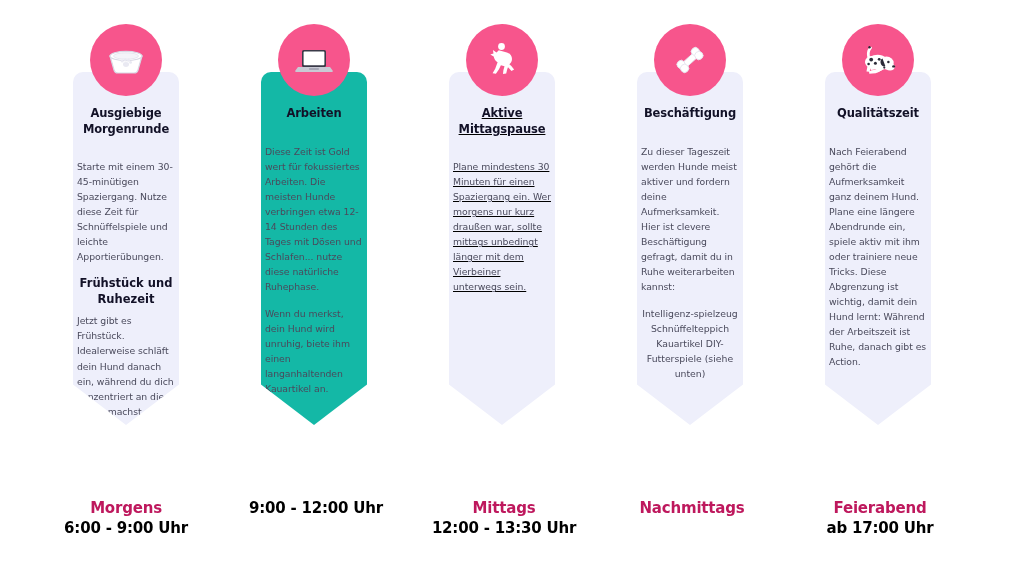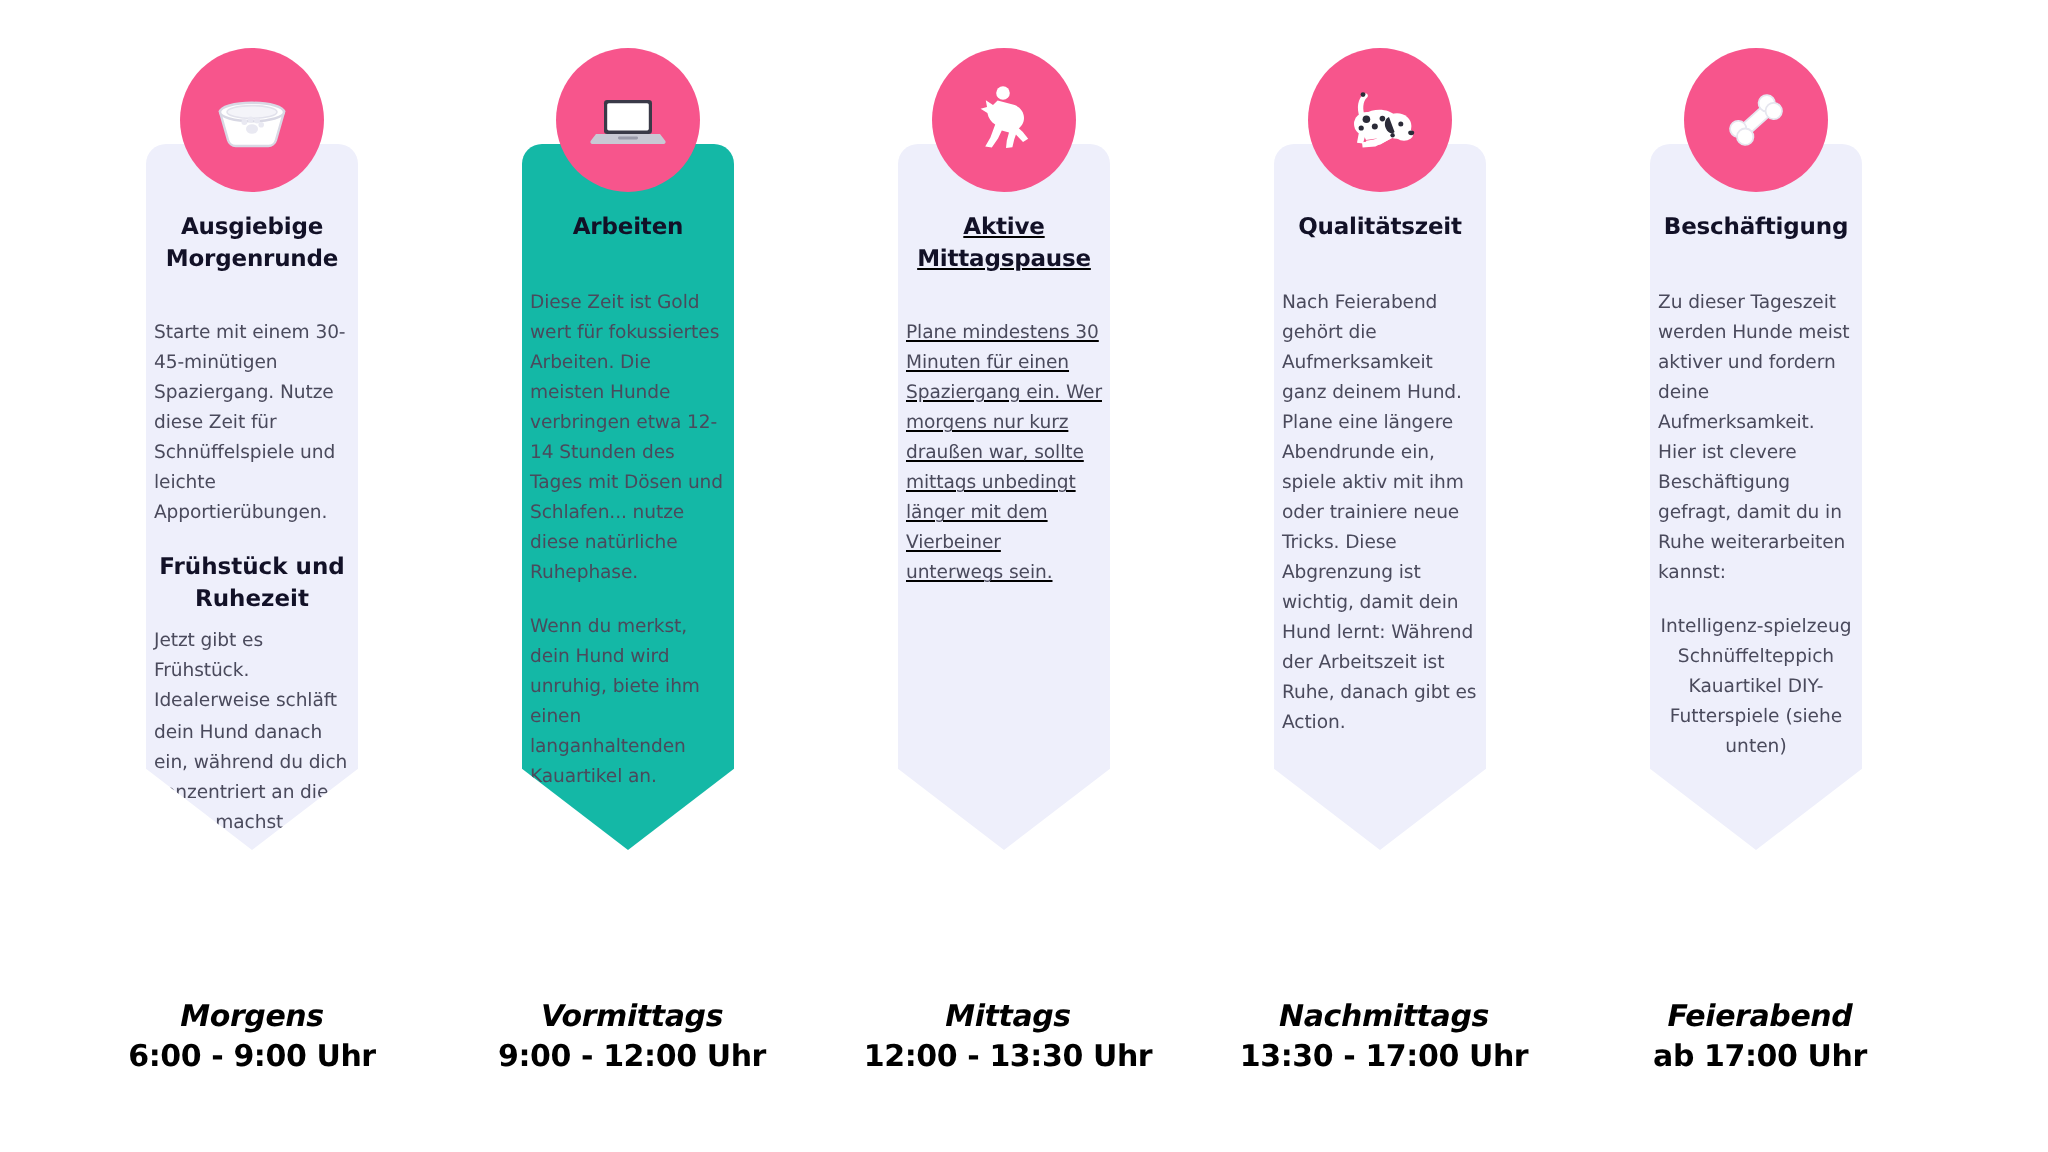--- a/index.html
+++ b/index.html
@@ -109,24 +109,23 @@
     text-align:center;
   }
   .label-col:nth-child(1){ left:32px; }
   .label-col:nth-child(2){ left:222px; }
   .label-col:nth-child(3){ left:410px; }
   .label-col:nth-child(4){ left:598px; }
   .label-col:nth-child(5){ left:786px; }
   .label-title{
     font-size:15px;
     font-weight:bold;
-    color:#000000;
+    color:#be185d;
     line-height:1.35;
     letter-spacing:-0.2px;
-    font-style:italic;
   }
   .label-time{
     font-size:15px;
     font-weight:bold;
     color:#000000;
     line-height:1.35;
     letter-spacing:-0.2px;
   }
 </style>
 </head>
@@ -189,107 +188,105 @@
                    0.9 -3.8 1.8 -5.2 c1.8 -1.2 3.1 -3.2 3.1 -5.6 0 -3.2 -2.1 -5.7 -5.1 -6.6
                    l-8.1 -2.2 z" fill="#ffffff"></path>
           <path d="M27.9 24.8 l3.4 3.1 2.8 3.5 -2.6 1.6 -3.2 -3.4 -2.1 -2.6 z" fill="#ffffff"></path>
         </svg>
       </span>
     </div>
   </div>
 
   <div class="card-col">
     <div class="card-body" style="background: rgb(238, 239, 251);">
-      <div class="card-heading">Qualitätszeit</div>
-      <div class="card-para">Nach Feierabend gehört die Aufmerksamkeit ganz deinem Hund. Plane eine längere Abendrunde ein, spiele aktiv mit ihm oder trainiere neue Tricks. Diese Abgrenzung ist wichtig, damit dein Hund lernt: Während der Arbeitszeit ist Ruhe, danach gibt es Action.</div>
-    </div>
-    <div class="icon-circle" style="background: rgb(247, 85, 140);">
-      <span>
-        <svg width="46" height="46" viewBox="0 0 46 46">
-
-          <path d="M13 22 c-2 -5 -1 -10 2 -12 1.6 -1 2.6 0.8 1.4 1.9 -2 1.9 -2.3 6 -0.9 9.2 z" fill="#ffffff"></path>
-
-          <ellipse cx="16.5" cy="25" rx="6.5" ry="6" fill="#ffffff"></ellipse>
-
-          <path d="M15 20 c5 -3 12 -3 16 1 l2 3 -3 7 -14 2 -3 -6 z" fill="#ffffff"></path>
-
-          <path d="M27 29 l-8 4.5 -5 0.6 0.3 2.6 6.4 -0.5 8.6 -4.3 z" fill="#ffffff"></path>
-          <path d="M30 27 l-8.5 5.5 -5.5 0.9 0.4 2.6 6.8 -0.8 8.8 -5 z" fill="#ffffff"></path>
-
-          <ellipse cx="31.5" cy="26" rx="7.2" ry="6.4" fill="#ffffff"></ellipse>
-
-          <ellipse cx="35" cy="30" rx="4.6" ry="3.4" fill="#ffffff"></ellipse>
-
-          <path d="M27.5 21.5 c-1.8 0.6 -2.6 3.2 -1.6 5.6 1 2.4 3.2 3.2 4.4 1.9 z" fill="#2b2b38"></path>
-
-          <circle cx="33.4" cy="25" r="1.25" fill="#2b2b38"></circle>
-
-          <ellipse cx="38.6" cy="29.4" rx="1.5" ry="1.2" fill="#2b2b38"></ellipse>
-
-          <path d="M12.5 29 l-1 5.4 3 0.3 1.4 -5 z" fill="#ffffff"></path>
-
-          <circle cx="16.2" cy="22.6" r="1.9" fill="#2b2b38"></circle>
-          <circle cx="20.4" cy="26.2" r="1.5" fill="#2b2b38"></circle>
-          <circle cx="13.6" cy="27" r="1.3" fill="#2b2b38"></circle>
-          <circle cx="24.2" cy="22.3" r="1.4" fill="#2b2b38"></circle>
-          <circle cx="14.5" cy="10.3" r="1.2" fill="#2b2b38"></circle>
-          <circle cx="29.3" cy="30.6" r="1.1" fill="#2b2b38"></circle>
-        </svg>
-      </span>
-    </div>
-  </div>
-
-  <div class="card-col">
-    <div class="card-body" style="background: rgb(238, 239, 251);">
       <div class="card-heading">Beschäftigung</div>
       <div class="card-para">Zu dieser Tageszeit werden Hunde meist aktiver und fordern deine Aufmerksamkeit. Hier ist clevere Beschäftigung gefragt, damit du in Ruhe weiterarbeiten kannst:</div>
       <div class="card-list">Intelligenz-spielzeug Schnüffelteppich Kauartikel DIY-Futterspiele (siehe unten)</div>
     </div>
     <div class="icon-circle" style="background: rgb(247, 85, 140);">
       <span>
         <svg width="44" height="44" viewBox="0 0 44 44">
           <g transform="rotate(-42 22 22)">
             <rect x="12" y="19" width="20" height="6" rx="3" fill="#ffffff" stroke="#e6e6ef" stroke-width="0.9"></rect>
             <circle cx="12.4" cy="19.4" r="4.1" fill="#ffffff" stroke="#e6e6ef" stroke-width="0.9"></circle>
             <circle cx="12.4" cy="24.6" r="4.1" fill="#ffffff" stroke="#e6e6ef" stroke-width="0.9"></circle>
             <circle cx="31.6" cy="19.4" r="4.1" fill="#ffffff" stroke="#e6e6ef" stroke-width="0.9"></circle>
             <circle cx="31.6" cy="24.6" r="4.1" fill="#ffffff" stroke="#e6e6ef" stroke-width="0.9"></circle>
           </g>
         </svg>
       </span>
     </div>
   </div>
 
+  <div class="card-col">
+    <div class="card-body" style="background: rgb(238, 239, 251);">
+      <div class="card-heading">Qualitätszeit</div>
+      <div class="card-para">Nach Feierabend gehört die Aufmerksamkeit ganz deinem Hund. Plane eine längere Abendrunde ein, spiele aktiv mit ihm oder trainiere neue Tricks. Diese Abgrenzung ist wichtig, damit dein Hund lernt: Während der Arbeitszeit ist Ruhe, danach gibt es Action.</div>
+    </div>
+    <div class="icon-circle" style="background: rgb(247, 85, 140);">
+      <span>
+        <svg width="46" height="46" viewBox="0 0 46 46">
+
+          <path d="M13 22 c-2 -5 -1 -10 2 -12 1.6 -1 2.6 0.8 1.4 1.9 -2 1.9 -2.3 6 -0.9 9.2 z" fill="#ffffff"></path>
+
+          <ellipse cx="16.5" cy="25" rx="6.5" ry="6" fill="#ffffff"></ellipse>
+
+          <path d="M15 20 c5 -3 12 -3 16 1 l2 3 -3 7 -14 2 -3 -6 z" fill="#ffffff"></path>
+
+          <path d="M27 29 l-8 4.5 -5 0.6 0.3 2.6 6.4 -0.5 8.6 -4.3 z" fill="#ffffff"></path>
+          <path d="M30 27 l-8.5 5.5 -5.5 0.9 0.4 2.6 6.8 -0.8 8.8 -5 z" fill="#ffffff"></path>
+
+          <ellipse cx="31.5" cy="26" rx="7.2" ry="6.4" fill="#ffffff"></ellipse>
+
+          <ellipse cx="35" cy="30" rx="4.6" ry="3.4" fill="#ffffff"></ellipse>
+
+          <path d="M27.5 21.5 c-1.8 0.6 -2.6 3.2 -1.6 5.6 1 2.4 3.2 3.2 4.4 1.9 z" fill="#2b2b38"></path>
+
+          <circle cx="33.4" cy="25" r="1.25" fill="#2b2b38"></circle>
+
+          <ellipse cx="38.6" cy="29.4" rx="1.5" ry="1.2" fill="#2b2b38"></ellipse>
+
+          <path d="M12.5 29 l-1 5.4 3 0.3 1.4 -5 z" fill="#ffffff"></path>
+
+          <circle cx="16.2" cy="22.6" r="1.9" fill="#2b2b38"></circle>
+          <circle cx="20.4" cy="26.2" r="1.5" fill="#2b2b38"></circle>
+          <circle cx="13.6" cy="27" r="1.3" fill="#2b2b38"></circle>
+          <circle cx="24.2" cy="22.3" r="1.4" fill="#2b2b38"></circle>
+          <circle cx="14.5" cy="10.3" r="1.2" fill="#2b2b38"></circle>
+          <circle cx="29.3" cy="30.6" r="1.1" fill="#2b2b38"></circle>
+        </svg>
+      </span>
+    </div>
+  </div>
+
 </div>
 
 <div id="timeline">
   
   
   
   
   
   
   
   
 </div>
 
 <div id="labels-row">
   <div class="label-col">
     <div class="label-title">Morgens</div>
     <div class="label-time">6:00 - 9:00 Uhr</div>
   </div>
   <div class="label-col">
-    <div class="label-title">Vormittags</div>
     <div class="label-time">9:00 - 12:00 Uhr</div>
   </div>
   <div class="label-col">
     <div class="label-title">Mittags</div>
     <div class="label-time">12:00 - 13:30 Uhr</div>
   </div>
   <div class="label-col">
     <div class="label-title">Nachmittags</div>
-    <div class="label-time">13:30 - 17:00 Uhr</div>
   </div>
   <div class="label-col">
     <div class="label-title">Feierabend</div>
     <div class="label-time">ab 17:00 Uhr</div>
   </div>
 </div>
 
 </body></html>

